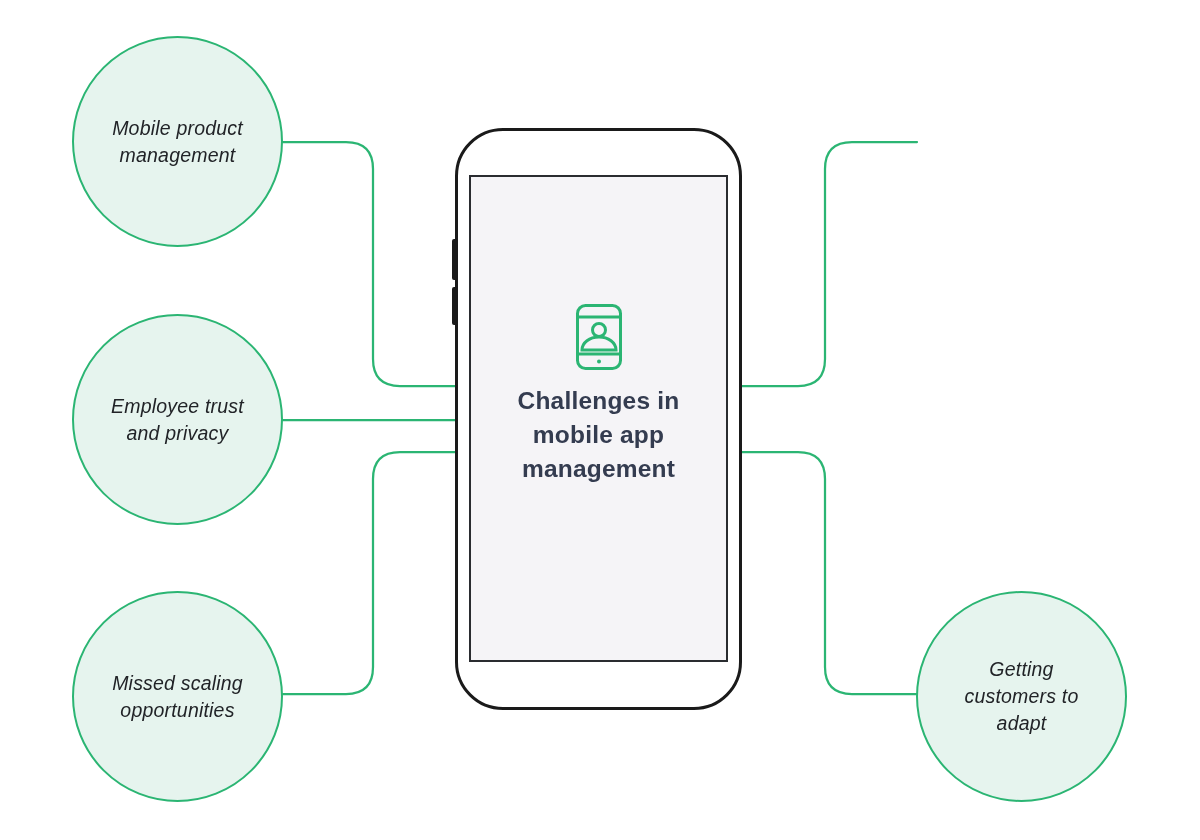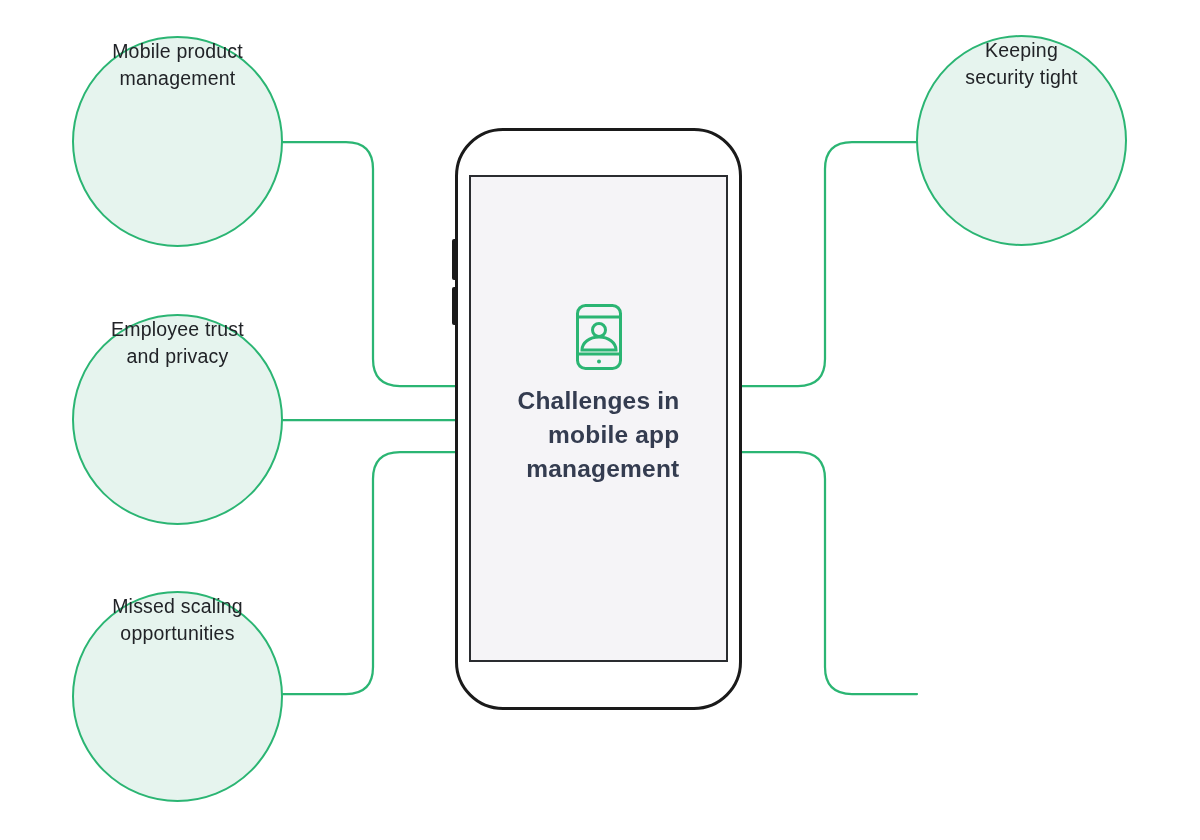--- a/index.html
+++ b/index.html
@@ -19,21 +19,21 @@
   }
   
   svg.connectors{position:absolute;left:0;top:0;z-index:1;}
   svg.connectors path{
     fill:none;stroke:var(--accent-green);stroke-width:2.25px;stroke-linecap:round;
   }
   
   .node{
     position:absolute;z-index:2;width:211px;height:211px;border-radius:50%;
     background:var(--node-fill);border:2.25px solid var(--accent-green);
-    box-sizing:border-box;display:flex;align-items:flex-start;justify-content:center;
+    box-sizing:border-box;display:flex;align-items:center;justify-content:center;font-style:italic;
   }
   .node-label{
     white-space:pre-line;text-align:center;color:var(--node-text-color);
     font-size:19.5px;line-height:27px;letter-spacing:.2px;font-weight:400;
   }
   .pos-top-left   {left:72px; top:36px;}
   .pos-middle-left{left:72px; top:314px;}
   .pos-bottom-left{left:72px; top:591px;}
   .pos-top-right  {left:916px;top:35px;}
   .pos-bottom-right{left:916px;top:591px;}
@@ -51,21 +51,21 @@
   .side-btn.b2{top:156px;height:38px;}
   .screen{
     position:absolute;left:11px;top:44px;width:259px;height:487px;
     box-sizing:border-box;background:var(--screen-fill);border:2px solid #2a2c30;
     display:flex;flex-direction:column;align-items:center;
   }
   .app-icon{margin-top:127px;}
   .app-icon .stroke{fill:none;stroke:var(--accent-green);stroke-width:3px;stroke-linecap:round;}
   .app-icon .dot{fill:var(--accent-green);stroke:none;}
   .title{
-    margin:14px 0 0 0;white-space:pre-line;text-align:right;
+    margin:14px 0 0 0;white-space:pre-line;text-align:center;
     color:var(--title-color);font-size:24.5px;line-height:34px;font-weight:700;
     letter-spacing:.2px;
   }
 </style>
 </head>
 <body>
 
 <div class="canvas">
 
   <svg class="connectors" width="1200" height="840" viewBox="0 0 1200 840">
@@ -84,25 +84,26 @@
   <div class="node pos-bottom-left">
     <span class="node-label">Missed scaling
 opportunities</span>
   </div>
 
   <div class="node pos-middle-left">
     <span class="node-label">Employee trust
 and privacy</span>
   </div>
 
-  <div class="node pos-top-right">
-    <span class="node-label">Keeping
-security tight</span>
+
+  <div class="node pos-bottom-right">
+    <span class="node-label">Getting
+customers to
+adapt</span>
   </div>
-
 
   <div class="phone">
     <span class="side-btn b1"></span>
     <span class="side-btn b2"></span>
     <div class="screen">
       <svg class="app-icon" width="46" height="66" viewBox="0 0 46 66">
         <rect class="stroke" x="1.5" y="1.5" width="43" height="63" rx="8"></rect>
         <line class="stroke" x1="1.5" y1="13" x2="44.5" y2="13"></line>
         <line class="stroke" x1="1.5" y1="50" x2="44.5" y2="50"></line>
         <circle class="dot" cx="23" cy="57.5" r="2"></circle>

